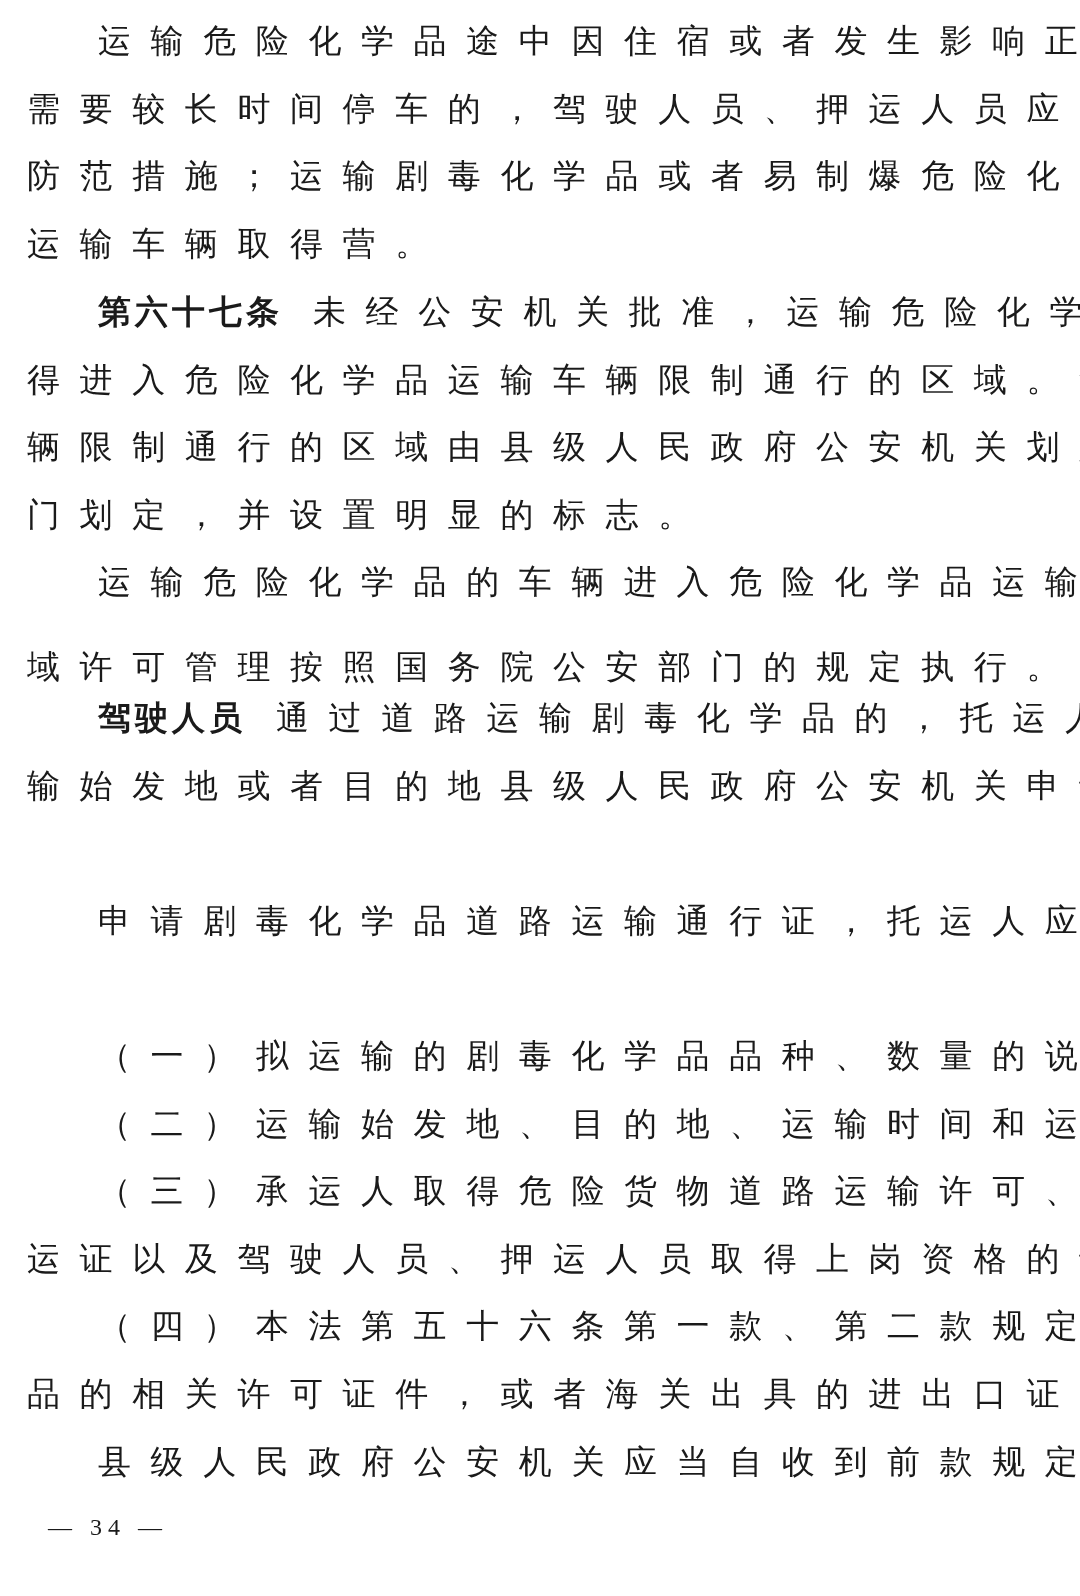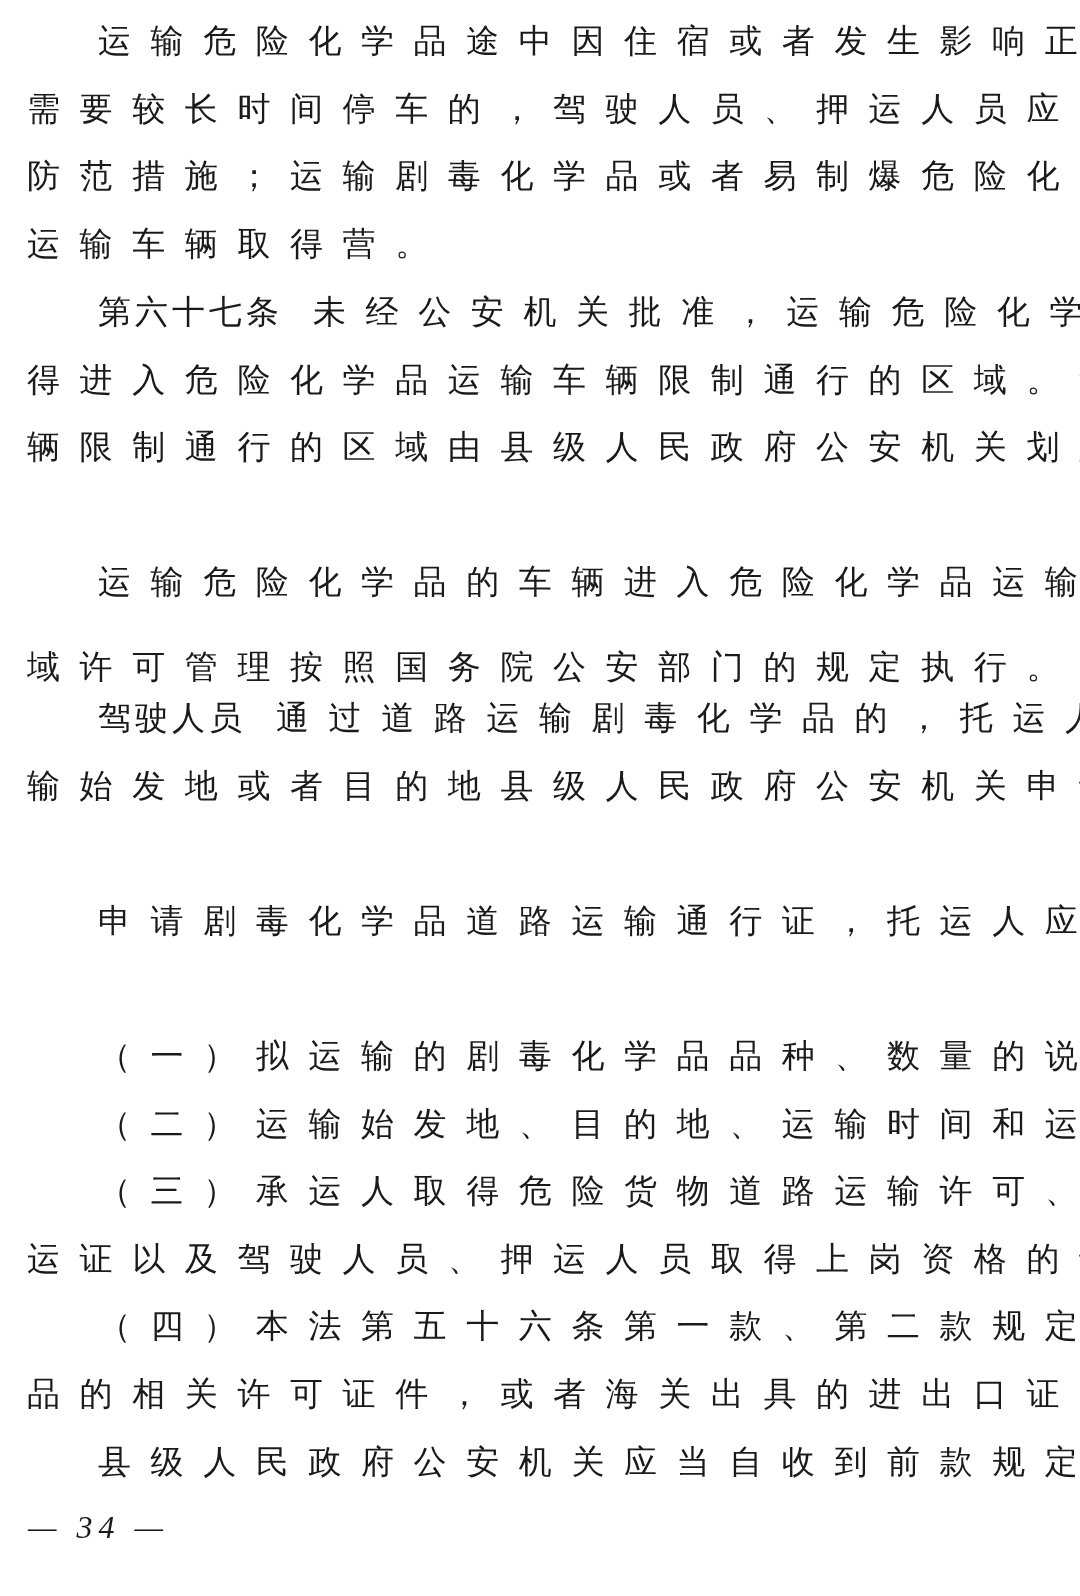--- a/index.html
+++ b/index.html
@@ -2,36 +2,37 @@
 <html><head>
 <meta charset="utf-8">
 <style>
   html, body { margin: 0; padding: 0; background: #ffffff; }
   body { width: 1080px; height: 1596px; position: relative; overflow: hidden;
          font-family: "DejaVu Serif", "Liberation Serif", serif; color: #1a1a1a; }
   .page { position: absolute; left: 0; top: 0; width: 1080px; height: 1596px; }
   .line { position: absolute; left: 27px; width: 1020px; height: 50px; line-height: 50px;
           font-size: 33px; letter-spacing: 19.6px; white-space: nowrap; }
   .line.indent { left: 98px; }
-  .bold { font-family: "DejaVu Sans", "Liberation Sans", sans-serif; font-weight: normal; letter-spacing: 4px; margin-right: 30px; margin-top: 24px; }
-  .pagenum { position: absolute; left: 28px; top: 1507px; font-size: 32px; line-height: 40px;
-             font-family: "Liberation Serif", serif; letter-spacing: 6px; white-space: nowrap; font-style: italic; }
+  .bold { font-family: "DejaVu Sans", "Liberation Sans", sans-serif; font-weight: bold; letter-spacing: 4px; margin-right: 30px; margin-top: 24px; }
+  .pagenum { position: absolute; left: 48px; top: 1507px; font-size: 24px; line-height: 40px;
+             font-family: "Liberation Serif", serif; letter-spacing: 6px; white-space: nowrap; }
 </style>
 </head>
 <body>
 
 <div class="page">
   <div class="line indent" style="top:16px"><span>运输危险化学品途中因住宿或者发生影响正常运输的情况，</span></div>
   <div class="line" style="top:84px"><span>需要较长时间停车的，驾驶人员、押运人员应当采取相应的安全</span></div>
   <div class="line" style="top:151px"><span>防范措施；运输剧毒化学品或者易制爆危险化学品的，还应当向</span></div>
   <div class="line" style="top:219px"><span>运输车辆取得营。</span></div>
 
   <div class="line indent" style="top:287px"><span class="bold">第六十七条</span><span>未经公安机关批准，运输危险化学品的车辆不</span></div>
   <div class="line" style="top:355px"><span>得进入危险化学品运输车辆限制通行的区域。危险化学品运输车</span></div>
   <div class="line" style="top:422px"><span>辆限制通行的区域由县级人民政府公安机关划定或者会同有关部</span></div>
+  <div class="line" style="top:490px"><span>门划定，并设置明显的标志。</span></div>
   <div class="line indent" style="top:557px"><span>运输危险化学品的车辆进入危险化学品运输车辆限制通行区</span></div>
   <div class="line" style="top:642px"><span>域许可管理按照国务院公安部门的规定执行。</span></div>
 
   <div class="line indent" style="top:693px"><span class="bold">驾驶人员</span><span>通过道路运输剧毒化学品的，托运人应当向运</span></div>
   <div class="line" style="top:761px"><span>输始发地或者目的地县级人民政府公安机关申请剧毒化学品道路</span></div>
   <div class="line indent" style="top:896px"><span>申请剧毒化学品道路运输通行证，托运人应当向县级人民政</span></div>
   <div class="line indent" style="top:1031px"><span>（一）拟运输的剧毒化学品品种、数量的说明；</span></div>
   <div class="line indent" style="top:1099px"><span>（二）运输始发地、目的地、运输时间和运输路线的说明；</span></div>
   <div class="line indent" style="top:1166px"><span>（三）承运人取得危险货物道路运输许可、运输车辆取得营</span></div>
   <div class="line" style="top:1234px"><span>运证以及驾驶人员、押运人员取得上岗资格的证明文件；</span></div>

